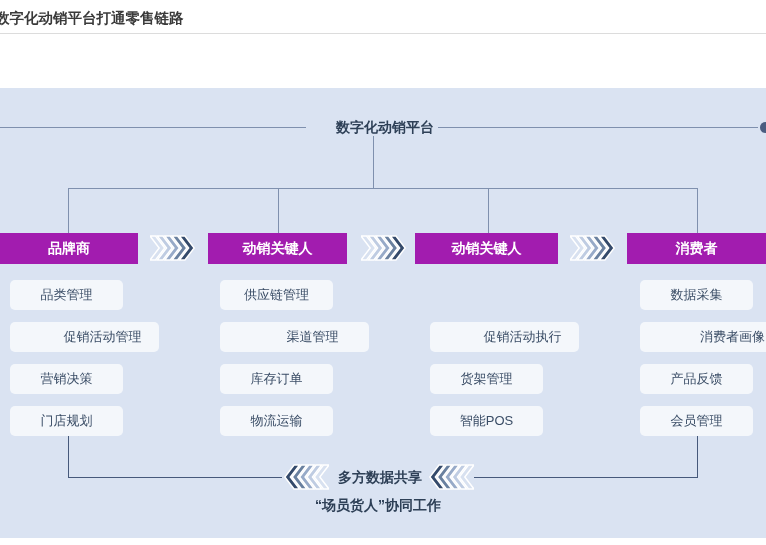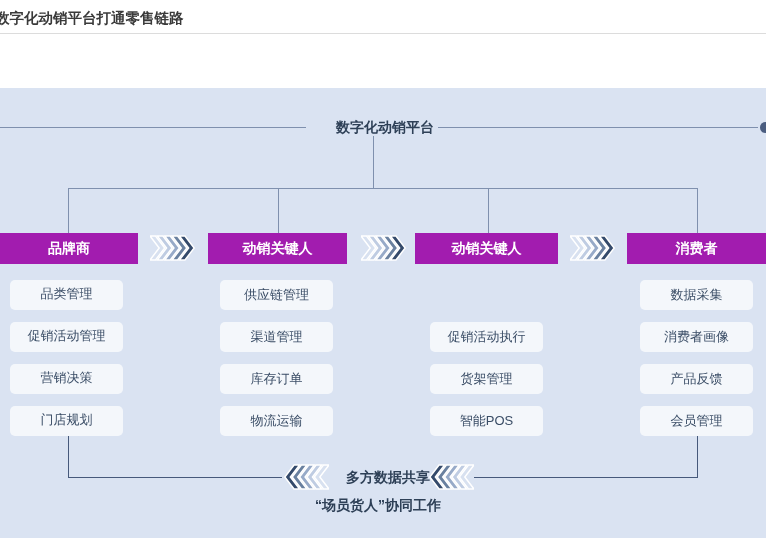--- a/index.html
+++ b/index.html
@@ -43,24 +43,24 @@
   .chev{position:absolute;width:46px;height:26px;}
   .chev-top{top:147px;}
   .ct1{left:150px;} .ct2{left:361px;} .ct3{left:570px;}
   .chev-bot{top:376px;}
   .cb1{left:283px;} .cb2{left:428px;}
   .item-card{
     position:absolute;width:113px;height:30px;line-height:30px;
     background:#f4f7fb;border-radius:5px;text-align:center;
     font-size:13px;font-weight:500;color:#3a4d66;white-space:nowrap;
   }
-  .c1{left:10px;font-family:Liberation Mono, monospace;} .c2{left:220px;} .c3{left:430px;} .c4{left:640px;}
-  .r1{top:192px;} .r2{top:234px;} .r3{top:276px;} .r4{top:318px;}
+  .c1{left:10px;} .c2{left:220px;} .c3{left:430px;} .c4{left:640px;}
+  .r1{top:192px;} .r2{top:234px;padding-left:36px;} .r3{top:276px;} .r4{top:318px;}
   .share-label{
-    position:absolute;left:330px;top:381px;width:100px;text-align:right;
+    position:absolute;left:330px;top:381px;width:100px;text-align:center;
     font-size:14px;font-weight:bold;color:#2e4057;white-space:nowrap;
   }
   .collab-label{
     position:absolute;left:258px;top:409px;width:240px;text-align:center;
     font-size:14px;font-weight:600;color:#2e4057;white-space:nowrap;
   }
 </style>
 </head>
 <body>
 

